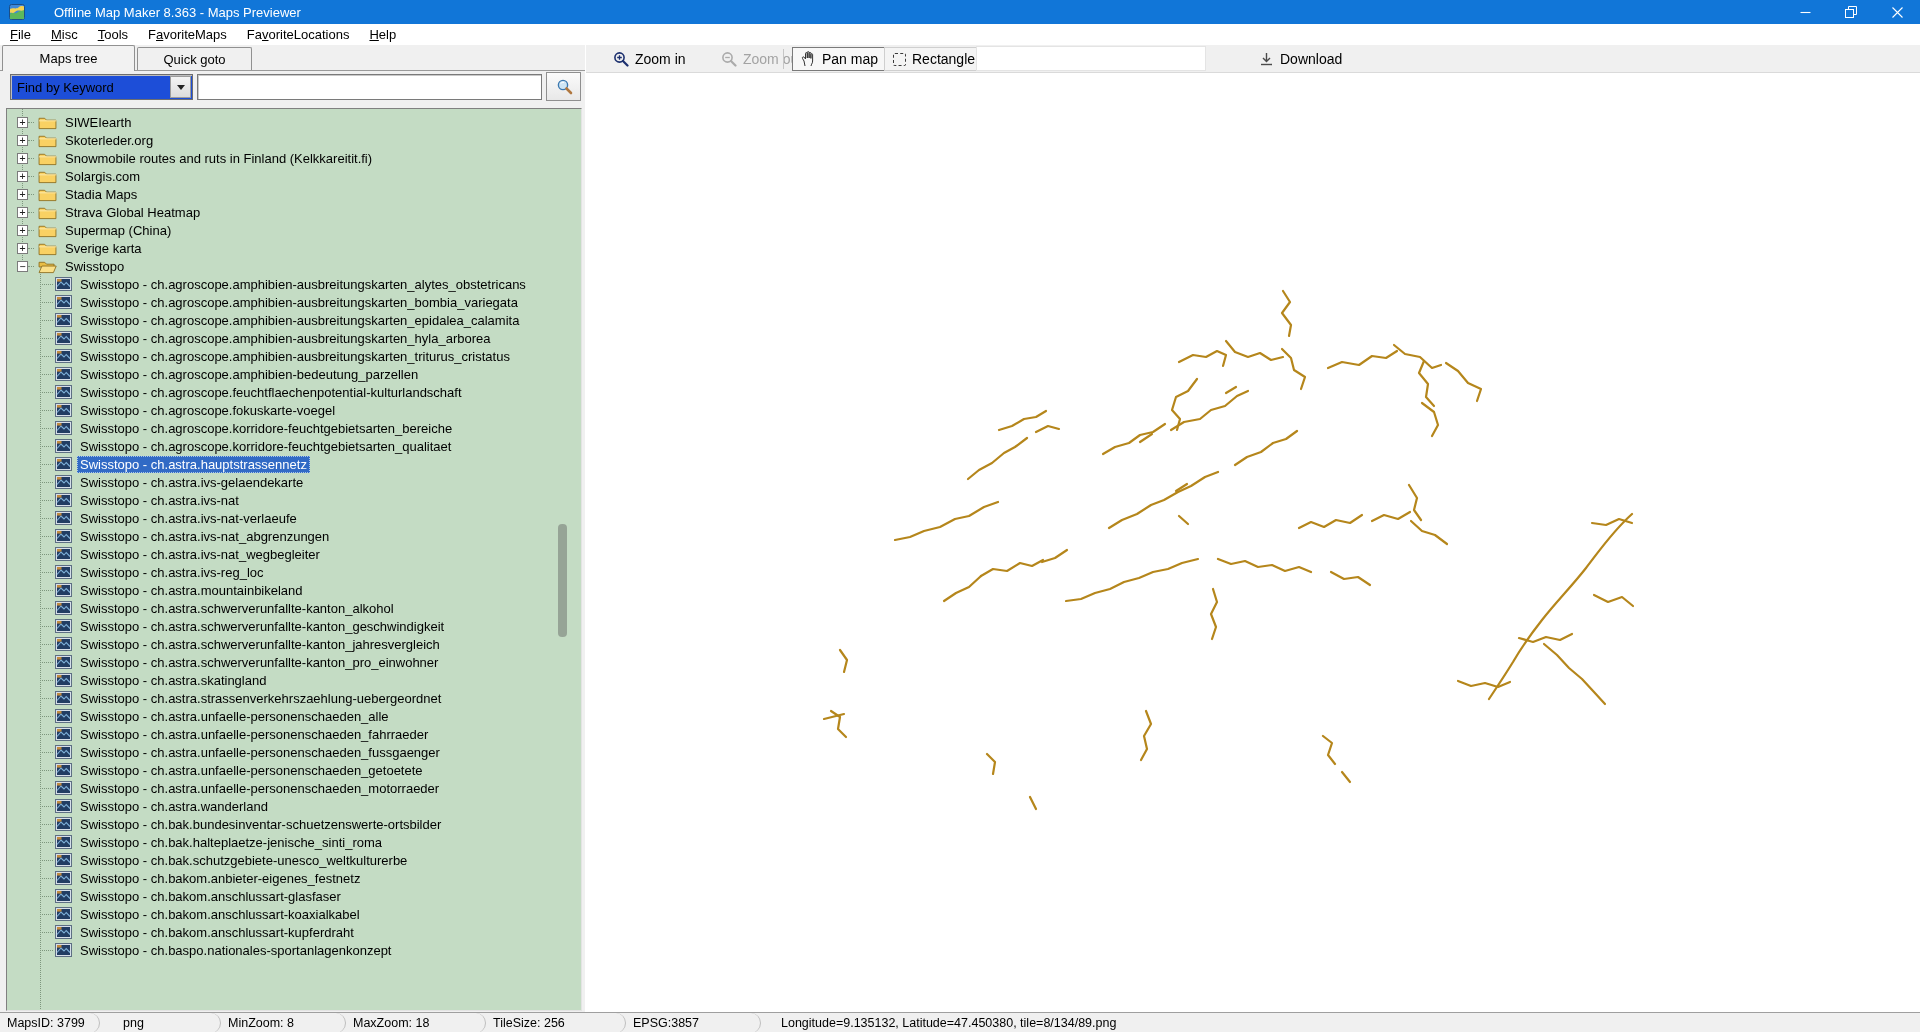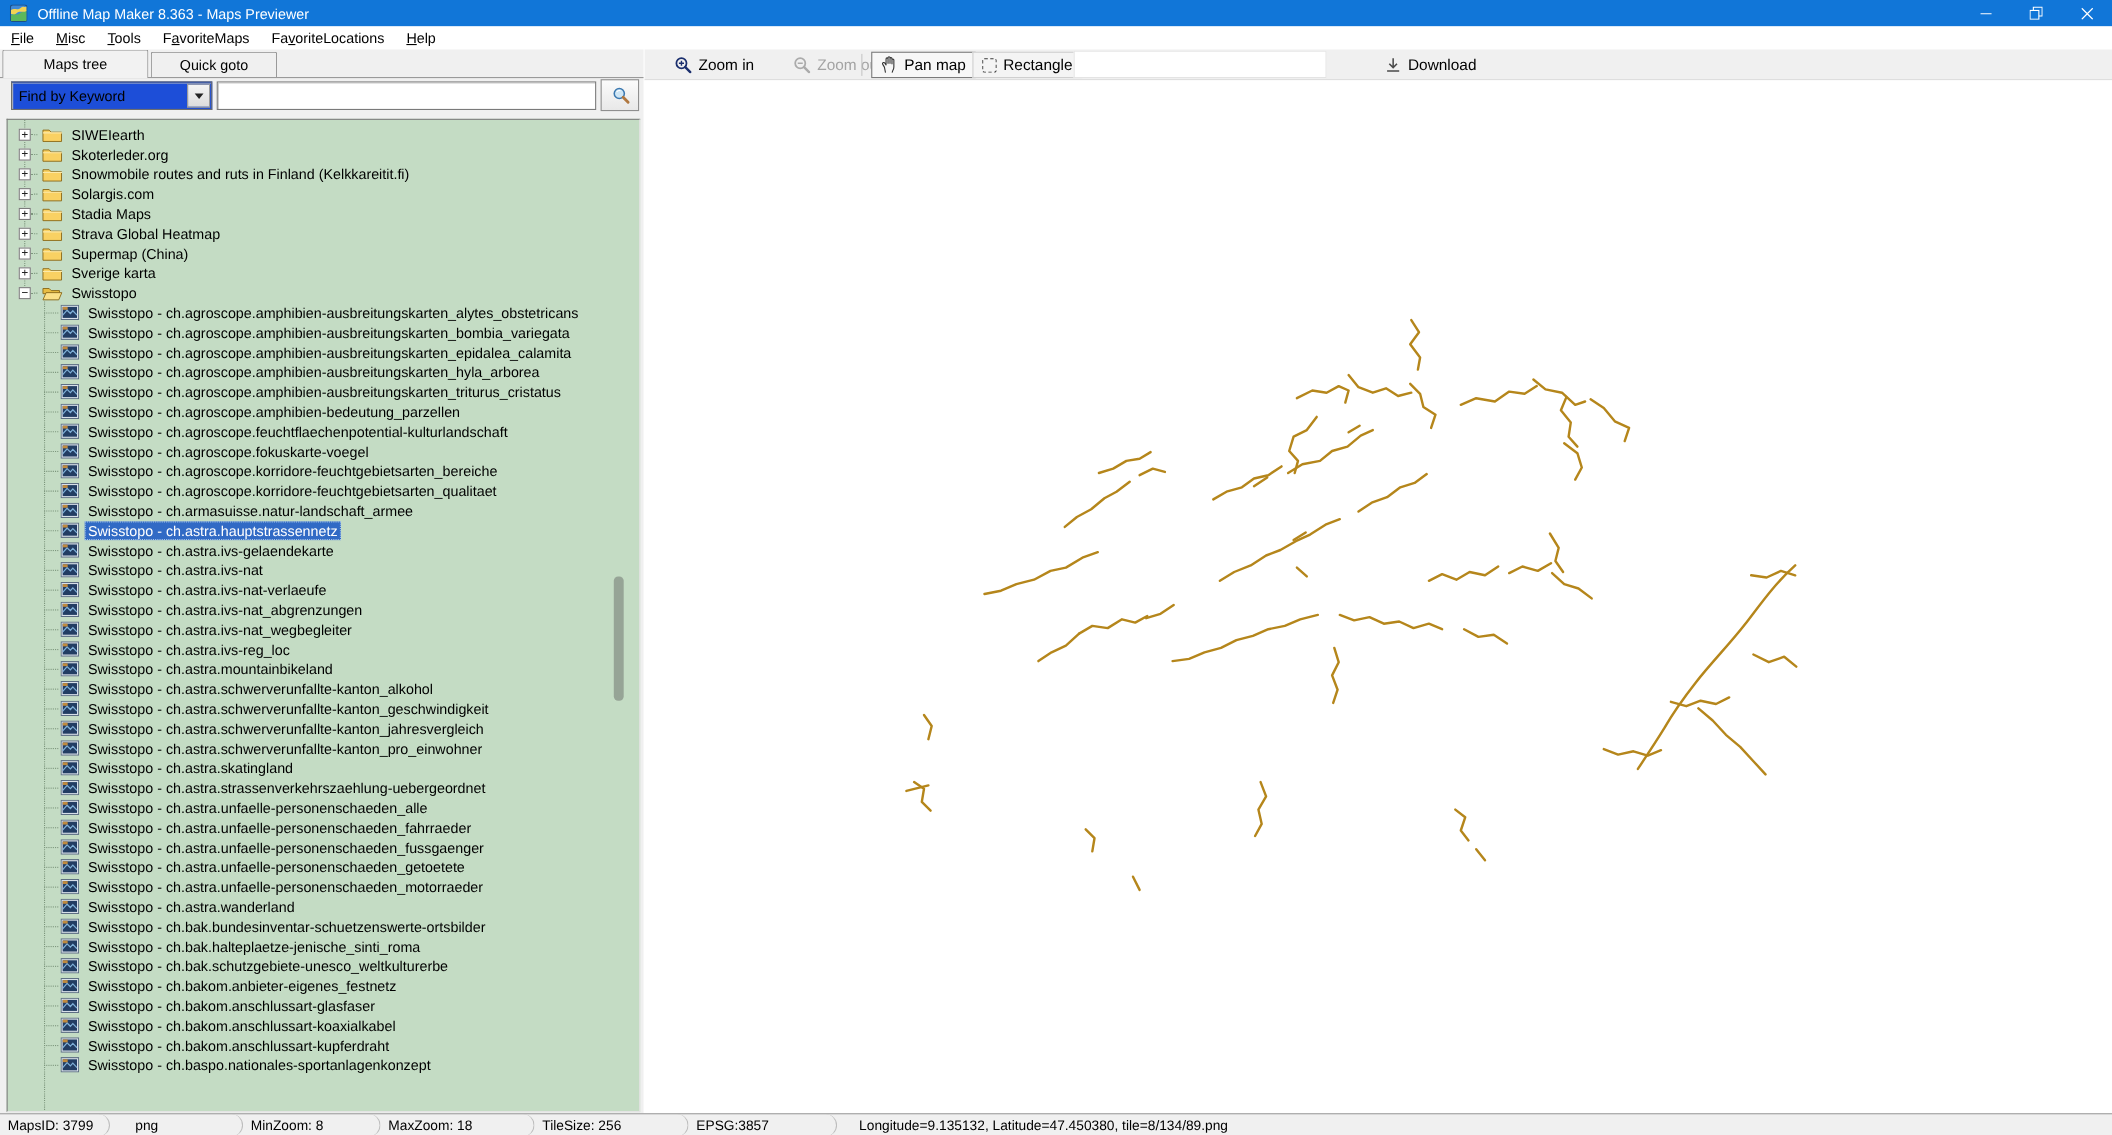--- a/index.html
+++ b/index.html
@@ -2,21 +2,21 @@
 <html><head>
 <meta charset="utf-8">
 <style>
   * { margin:0; padding:0; box-sizing:border-box; }
   html,body { width:1920px; height:1032px; overflow:hidden; background:#fff;
               font-family:"Liberation Sans", sans-serif; color:#000; }
   .window { position:relative; width:1920px; height:1032px; background:#fff; }
 
   
   .titlebar { position:absolute; left:0; top:0; width:1920px; height:24px;
-              background:#1176d8; display:flex; align-items:center; }
+              background:#1176d8; display:flex; align-items:center;gap:20px; }
   .title-icon { width:16px; height:16px; margin-left:9px; flex:0 0 auto; }
   .title-text { color:#fff; font-size:13px; margin-left:9px; flex:1 1 auto; }
   .winbtns { display:flex; height:24px; }
   .winbtn { width:46px; height:24px; display:flex; align-items:center; justify-content:center; cursor:default; }
   .winbtn svg { display:block; }
 
   
   .menubar { position:absolute; left:0; top:24px; width:1920px; height:21px;
              background:#ffffff; display:flex; align-items:center; font-size:13px; }
   .menu-item { padding:2px 10px; }
@@ -351,31 +351,20 @@
         <div class="trow">
           <span style="width:33px; flex:0 0 auto;"></span>
           <span class="stub" style="width:13px"></span>
           <svg class="micon" viewBox="0 0 17 14">
             <rect x="0.5" y="0.5" width="16" height="13" fill="#d7dfe9" stroke="#5d6e83"></rect>
             <rect x="2" y="2" width="13" height="10" fill="#223d63"></rect>
             <path d="M2 9.5 l4 -4.5 3 3 2.2 -2.5 3.8 4" stroke="#7fb0d8" stroke-width="1.1" fill="none"></path>
             <rect x="2" y="2" width="4.5" height="2.6" fill="#c08a3e"></rect>
           </svg>
           <span class="tlabel">Swisstopo - ch.agroscope.korridore-feuchtgebietsarten_qualitaet</span>
-        </div>
-        <div class="trow">
-          <span style="width:33px; flex:0 0 auto;"></span>
-          <span class="stub" style="width:13px"></span>
-          <svg class="micon" viewBox="0 0 17 14">
-            <rect x="0.5" y="0.5" width="16" height="13" fill="#d7dfe9" stroke="#5d6e83"></rect>
-            <rect x="2" y="2" width="13" height="10" fill="#223d63"></rect>
-            <path d="M2 9.5 l4 -4.5 3 3 2.2 -2.5 3.8 4" stroke="#7fb0d8" stroke-width="1.1" fill="none"></path>
-            <rect x="2" y="2" width="4.5" height="2.6" fill="#c08a3e"></rect>
-          </svg>
-          <span class="tlabel">Swisstopo - ch.armasuisse.natur-landschaft_armee</span>
         </div>
         <div class="trow selected">
           <span style="width:33px; flex:0 0 auto;"></span>
           <span class="stub" style="width:13px"></span>
           <svg class="micon" viewBox="0 0 17 14">
             <rect x="0.5" y="0.5" width="16" height="13" fill="#d7dfe9" stroke="#5d6e83"></rect>
             <rect x="2" y="2" width="13" height="10" fill="#223d63"></rect>
             <path d="M2 9.5 l4 -4.5 3 3 2.2 -2.5 3.8 4" stroke="#7fb0d8" stroke-width="1.1" fill="none"></path>
             <rect x="2" y="2" width="4.5" height="2.6" fill="#c08a3e"></rect>
           </svg>

